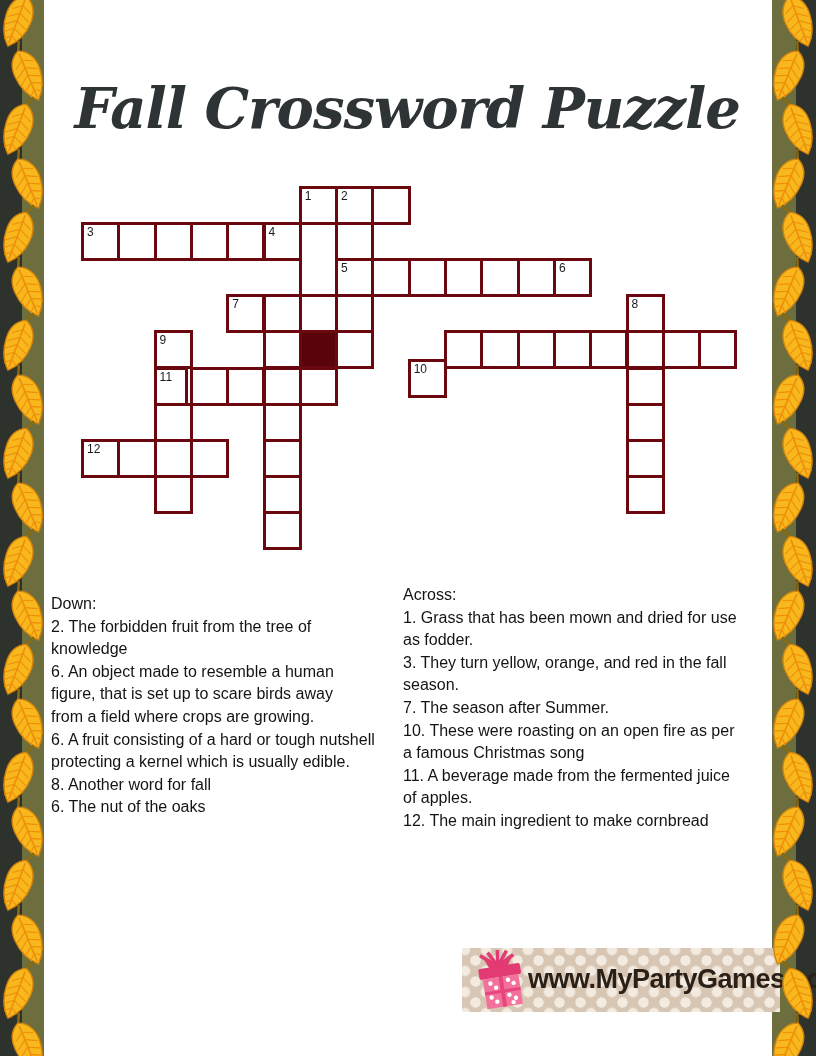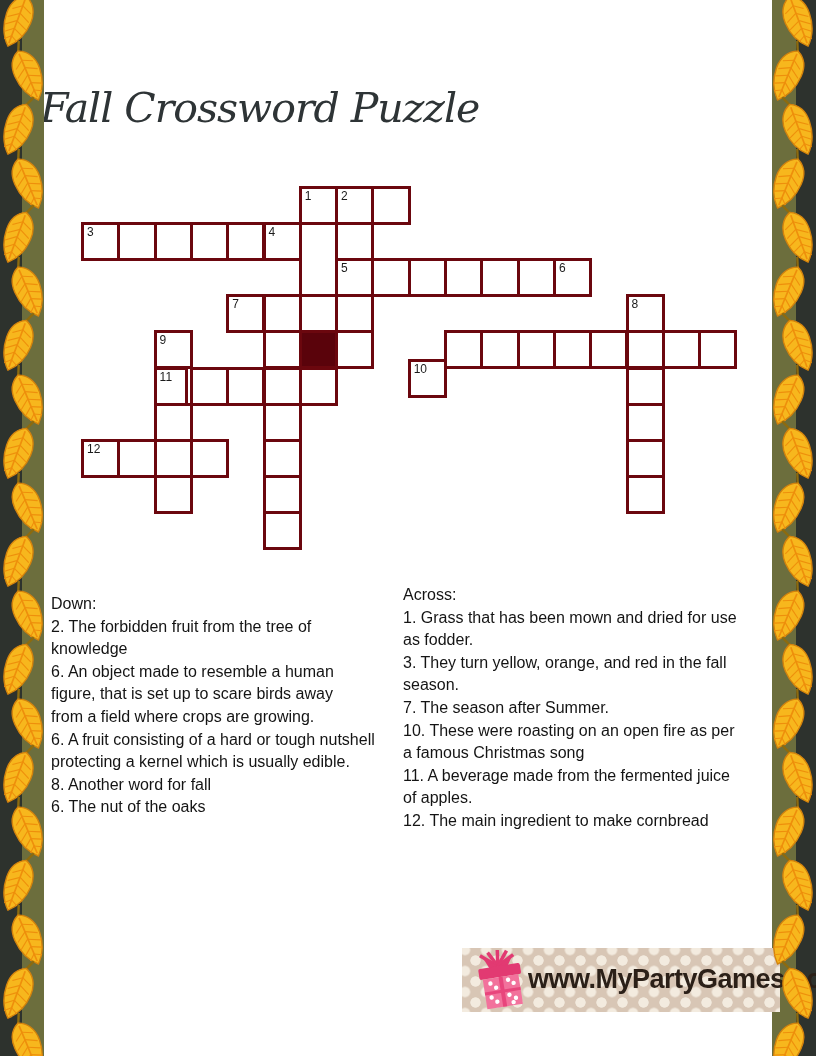--- a/index.html
+++ b/index.html
@@ -25,22 +25,22 @@
   
   .strip{position:absolute;top:0;height:1056px;width:44px;z-index:2;}
   .strip.left{left:0;background:linear-gradient(90deg,var(--charcoal) 0 22px,var(--olive) 22px 44px);}
   .strip.right{left:772px;background:linear-gradient(90deg,var(--olive) 0 24px,var(--charcoal) 24px 44px);}
   .leafchain{position:absolute;top:0;width:58px;height:1056px;z-index:4;overflow:visible;}
   .leafchain.left{left:-2px;}
   .leafchain.right{left:760px;transform:scaleX(-1);}
   
   .title{
     position:absolute;left:40px;top:58px;width:700px;height:110px;
-    text-align:left;font-family:"DejaVu Serif","Liberation Serif",serif;
-    font-style:italic;font-weight:normal;font-size:41px;line-height:100px;
+    text-align:right;font-family:"DejaVu Serif","Liberation Serif",serif;
+    font-style:italic;font-weight:bold;font-size:56px;line-height:100px;
     letter-spacing:-1px;color:var(--title-color);z-index:1;
   }
   
   #crossword{position:absolute;left:81px;top:186px;width:660px;height:368px;z-index:1;}
   .cell{position:absolute;box-sizing:border-box;border:3px solid var(--maroon);background:#fff;}
   .cell.filled{background:var(--cellfill);}
   .cell .num{
     position:absolute;top:0px;left:3px;
     font-size:12px;line-height:14px;color:#1b1b1b;
     font-family:"Liberation Sans","DejaVu Sans",sans-serif;

